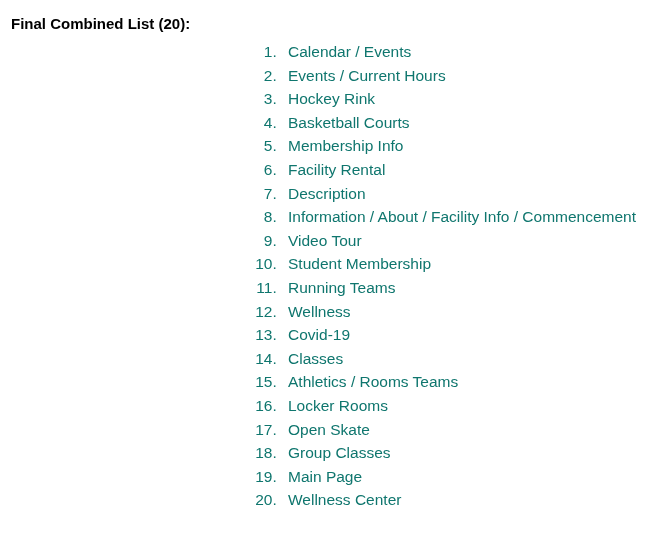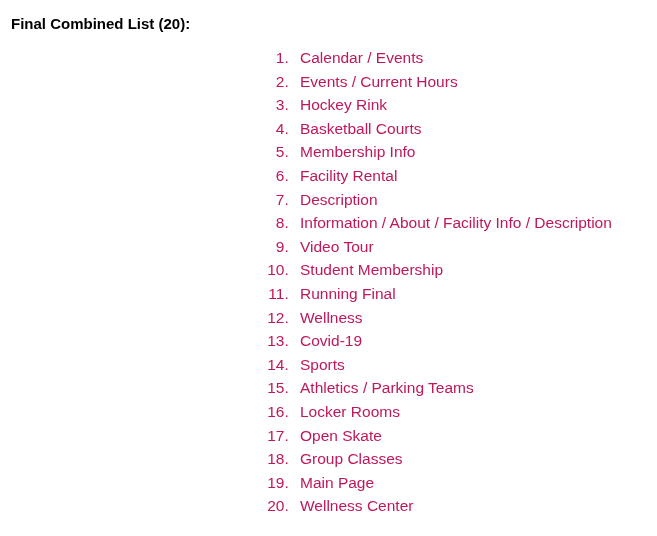--- a/index.html
+++ b/index.html
@@ -23,25 +23,25 @@
   }
   .doc-title {
     font-size: 15px;
     font-weight: bold;
     line-height: 20px;
     margin: 0 0 6px 0;
     color: #000000;
   }
   ol.combined-list {
     list-style: decimal;
-    margin: 12px;
+    margin: 0;
     padding: 0 0 0 270px;
     font-size: 15.5px;
     line-height: 23.6px;
-    color: #be185d;
+    color: #0f766e;
   }
   ol.combined-list li {
     padding-left: 7px;
     white-space: nowrap;
   }
   ol.combined-list li span {
     display: inline;
   }
 </style>
 </head>
@@ -50,27 +50,27 @@
 <div class="page">
   <div class="doc-title">Final Combined List (20):</div>
   <ol class="combined-list">
     <li><span>Calendar / Events</span></li>
     <li><span>Events / Current Hours</span></li>
     <li><span>Hockey Rink</span></li>
     <li><span>Basketball Courts</span></li>
     <li><span>Membership Info</span></li>
     <li><span>Facility Rental</span></li>
     <li><span>Description</span></li>
-    <li><span>Information / About / Facility Info / Description</span></li>
+    <li><span>Information / About / Facility Info / Commencement</span></li>
     <li><span>Video Tour</span></li>
     <li><span>Student Membership</span></li>
-    <li><span>Running Final</span></li>
+    <li><span>Running Teams</span></li>
     <li><span>Wellness</span></li>
     <li><span>Covid-19</span></li>
-    <li><span>Sports</span></li>
-    <li><span>Athletics / Parking Teams</span></li>
+    <li><span>Classes</span></li>
+    <li><span>Athletics / Rooms Teams</span></li>
     <li><span>Locker Rooms</span></li>
     <li><span>Open Skate</span></li>
     <li><span>Group Classes</span></li>
     <li><span>Main Page</span></li>
     <li><span>Wellness Center</span></li>
   </ol>
 </div>
 
 </body></html>

